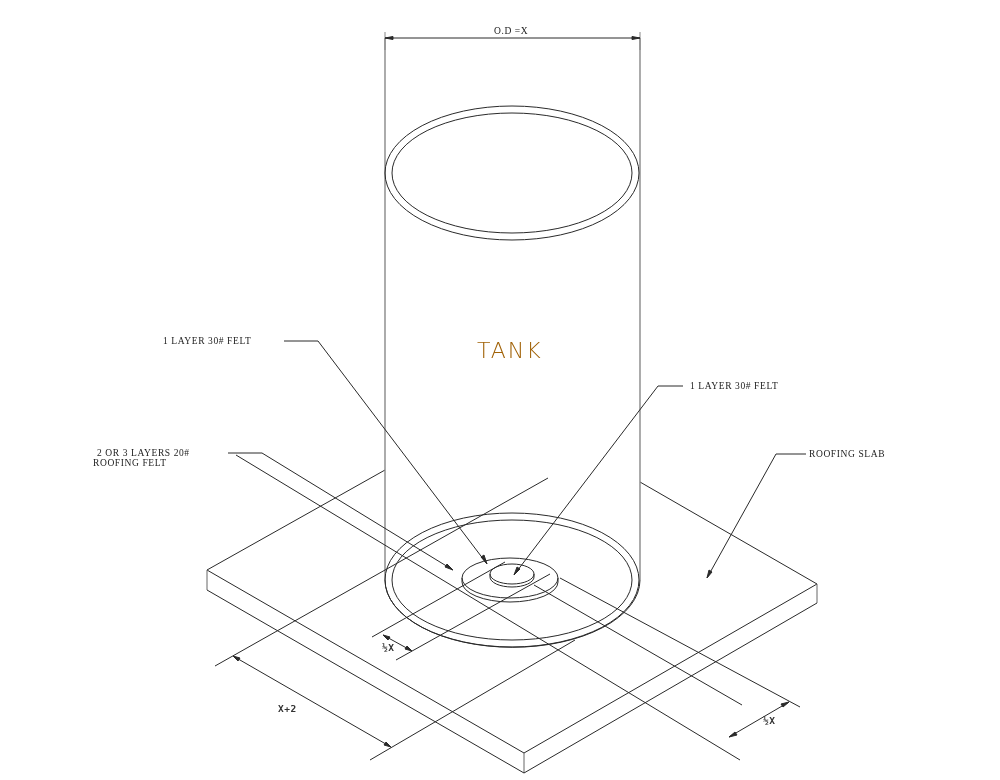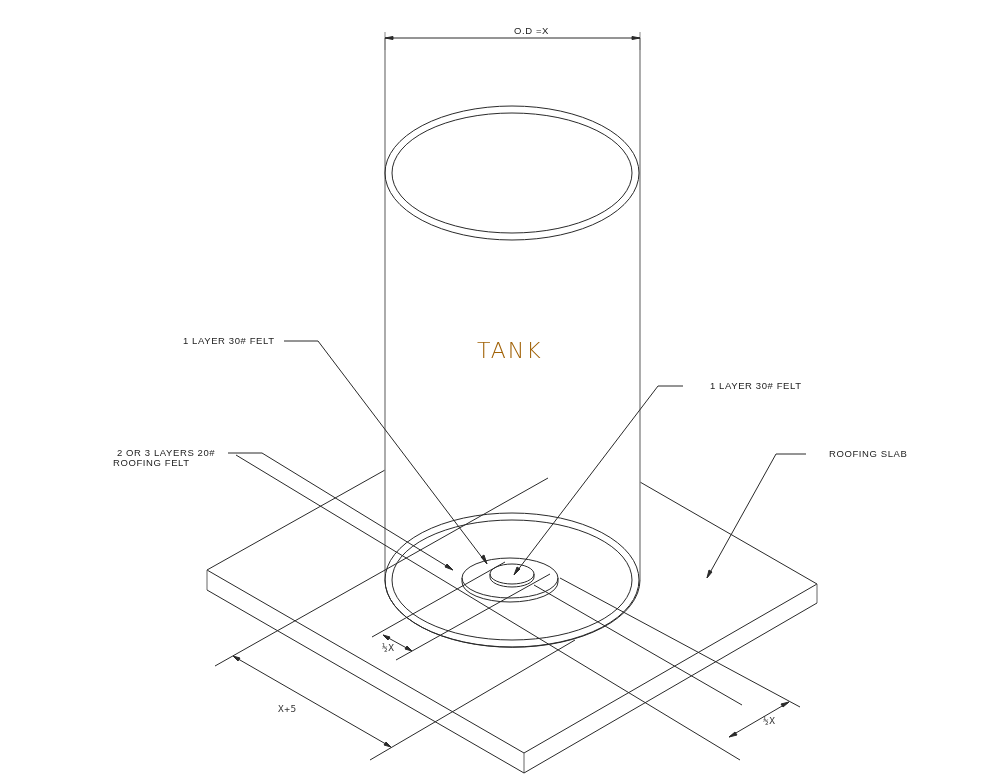--- a/index.html
+++ b/index.html
@@ -1,20 +1,20 @@
 <!DOCTYPE html>
 <html><head>
 <meta charset="utf-8">
 <style>
   html, body { margin: 0; padding: 0; background: #ffffff; }
   body { width: 1000px; height: 780px; position: relative; overflow: hidden; font-family: "DejaVu Sans", sans-serif; }
   #drawing { position: absolute; left: 0; top: 0; width: 1000px; height: 780px; }
-  .lbl { position: absolute; font-family: Liberation Sans, sans-serif; font-size: 9.5px; color: #222; letter-spacing: 0.6px; white-space: pre; line-height: 10px; margin-left: 20px; }
+  .lbl { position: absolute; font-family: Liberation Serif, serif; font-size: 9.5px; color: #222; letter-spacing: 0.6px; white-space: pre; line-height: 10px; }
   .tank-lbl { position: absolute; font-family: "DejaVu Sans", sans-serif; font-size: 22px; color: #a16207; letter-spacing: 2px; font-weight: 300; }
-  .dim { position: absolute; font-family: "DejaVu Sans Mono", monospace; font-size: 9.5px; color: #333; letter-spacing: 0.5px; white-space: pre; }
+  .dim { position: absolute; font-family: "DejaVu Sans Mono", monospace; font-size: 9.5px; color: #333; letter-spacing: 0.5px; white-space: pre; font-weight: bold; }
 </style>
 </head>
 <body>
 
 <svg id="drawing" viewBox="0 0 1000 780" xmlns="http://www.w3.org/2000/svg">
   <g fill="none" stroke="#2a2a2a" stroke-width="1">
 
     <g>
 
       <line x1="207" y1="570" x2="385" y2="470"></line>
@@ -108,15 +108,15 @@
 
 <div class="lbl" style="left:494px; top:26px;">O.D =X</div>
 <div class="tank-lbl" style="left:477px; top:338px;">TANK</div>
 
 <div class="lbl" style="left:163px; top:336px;">1 LAYER 30# FELT</div>
 <div class="lbl" style="left:690px; top:381px;">1 LAYER 30# FELT</div>
 <div class="lbl" style="left:97px; top:448px;">2 OR 3 LAYERS 20#</div>
 <div class="lbl" style="left:93px; top:458px;">ROOFING FELT</div>
 <div class="lbl" style="left:809px; top:449px;">ROOFING SLAB</div>
 
-<div class="dim" style="left:278px; top:703px;">X+5</div>
+<div class="dim" style="left:278px; top:703px;">X+2</div>
 <div class="dim" style="left:382px; top:642px;">½X</div>
 <div class="dim" style="left:763px; top:715px;">½X</div>
 
 </body></html>

